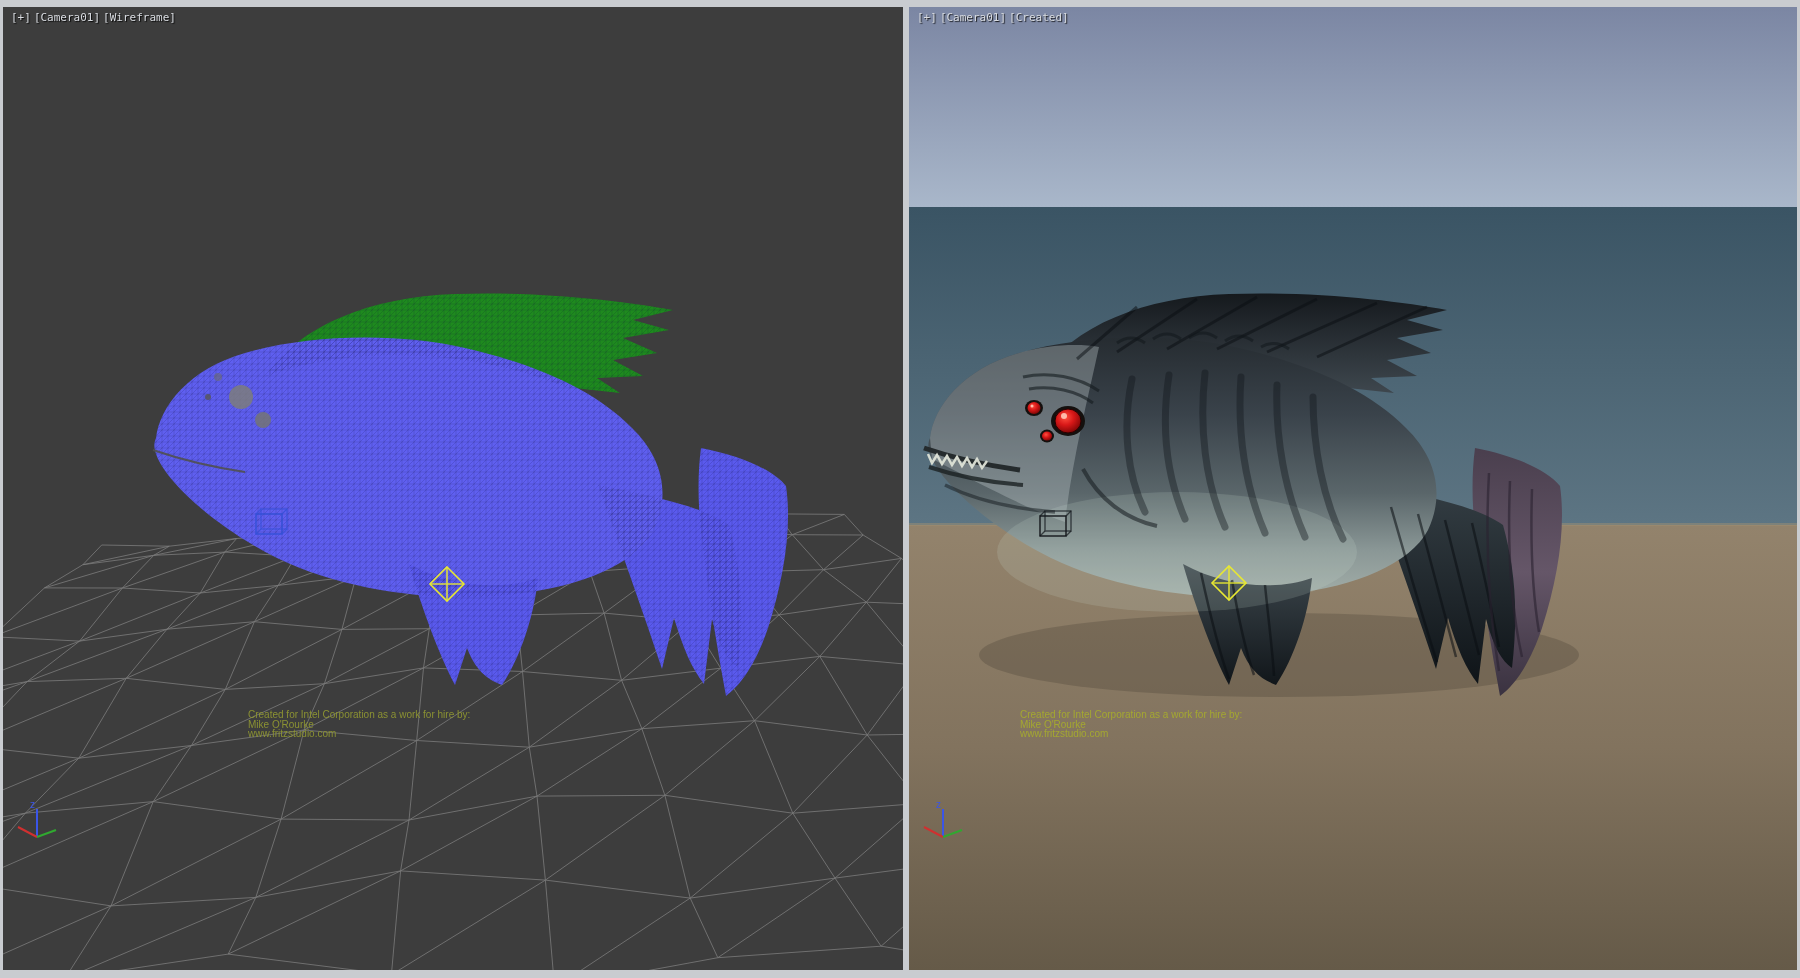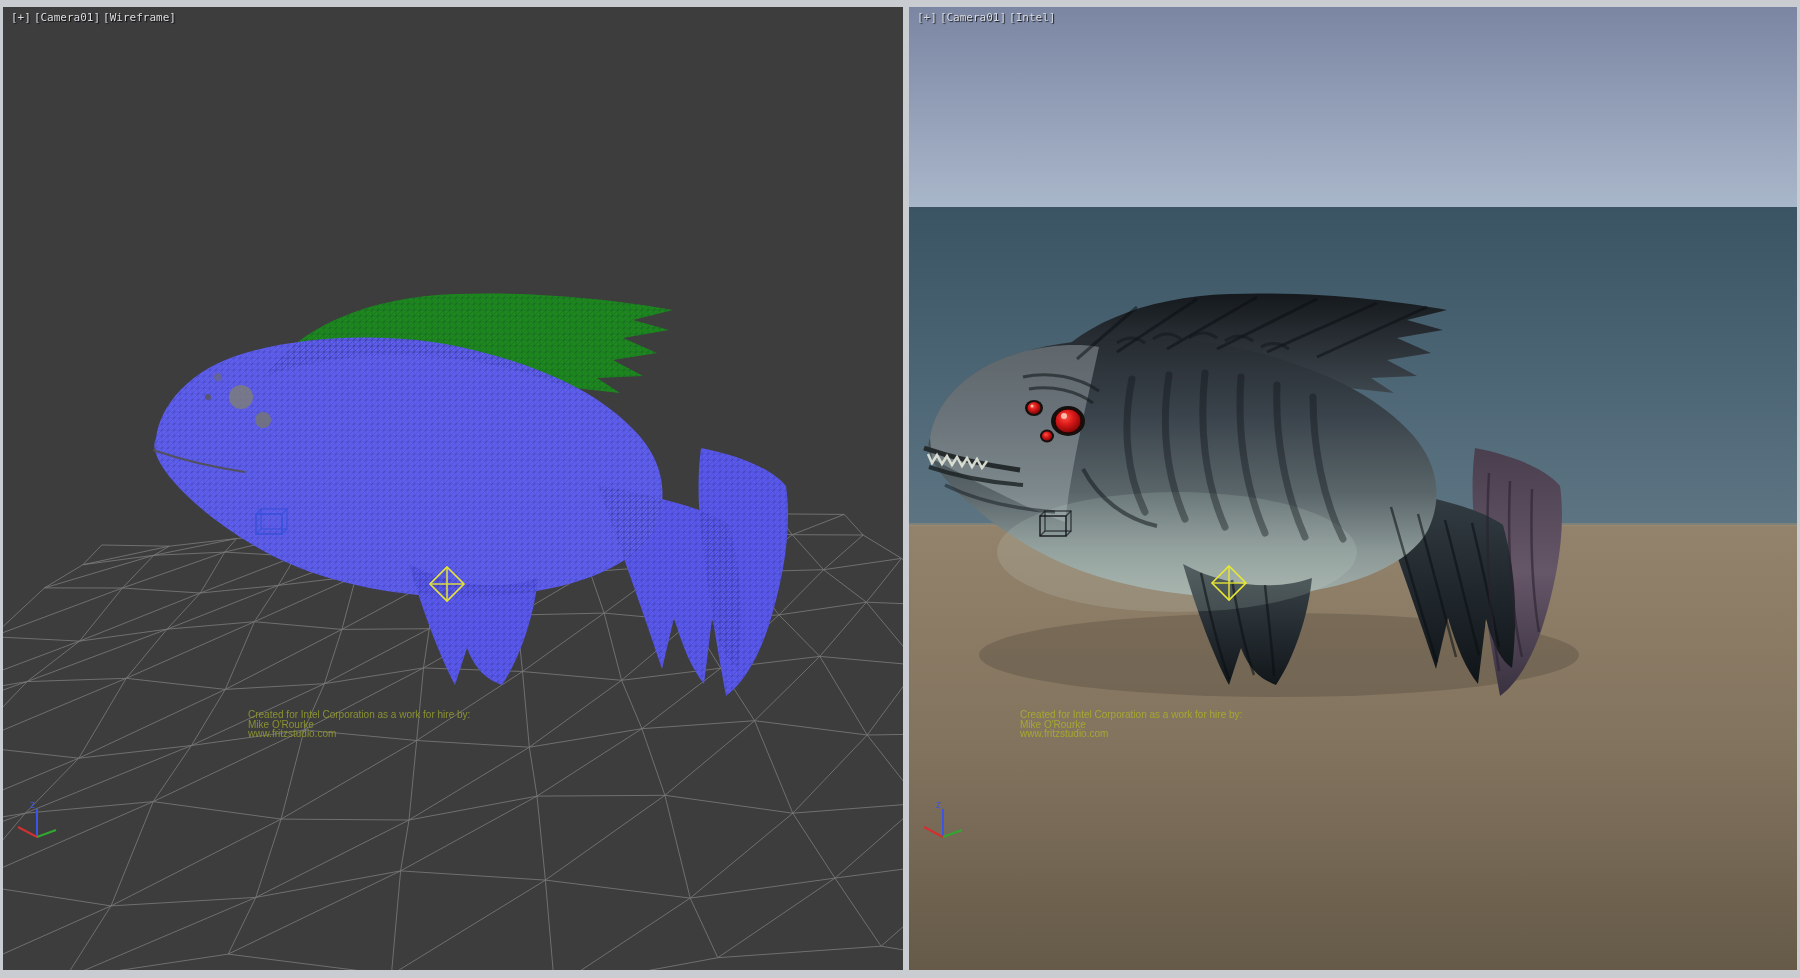--- a/index.html
+++ b/index.html
@@ -238,21 +238,21 @@
       </g>
       <g transform="translate(320,576)" stroke="#e8e832" fill="none" stroke-width="1.6">
         <path d="M0 -17 L17 0 L0 17 L-17 0 Z"></path>
         <path d="M-17 0 H17 M0 -17 V17" opacity="0.9"></path>
       </g>
     </svg>
 
     <div class="vp-label">
       <span>[+]</span>
       <span>[Camera01]</span>
-      <span>[Intel]</span>
+      <span>[Created]</span>
     </div>
 
     <div class="watermark">
       <div>Created for Intel Corporation as a work for hire by:</div>
       <div>Mike O'Rourke</div>
       <div>www.fritzstudio.com</div>
     </div>
 
     <svg class="axis-gizmo" viewBox="0 0 52 52">
       <line x1="24" y1="42" x2="24" y2="14" stroke="#3a55e8" stroke-width="2"></line>

